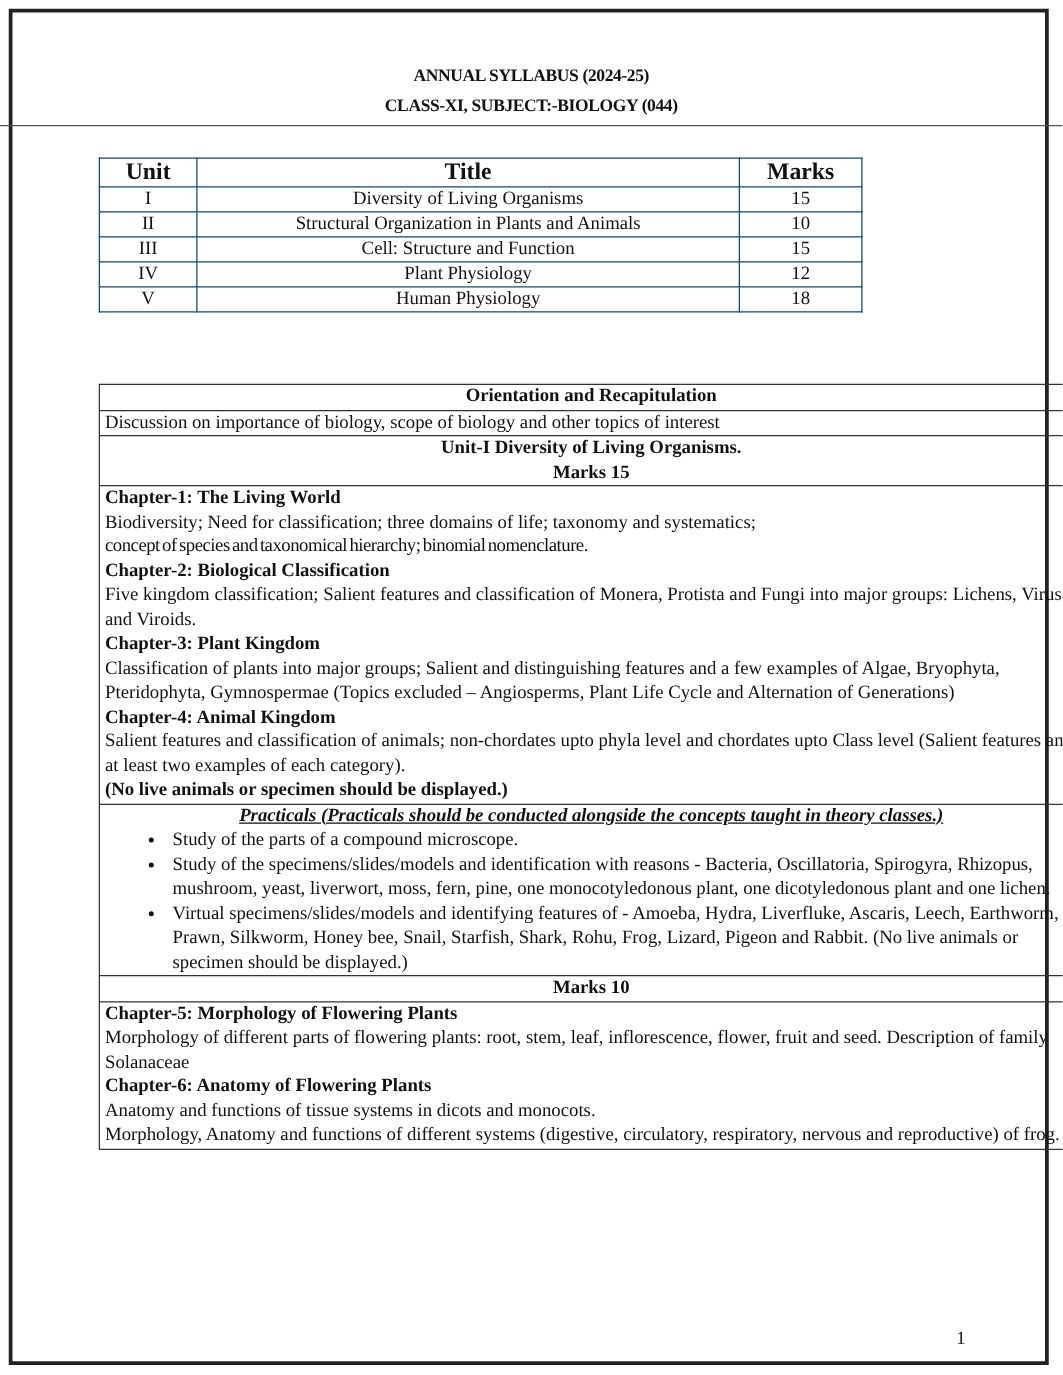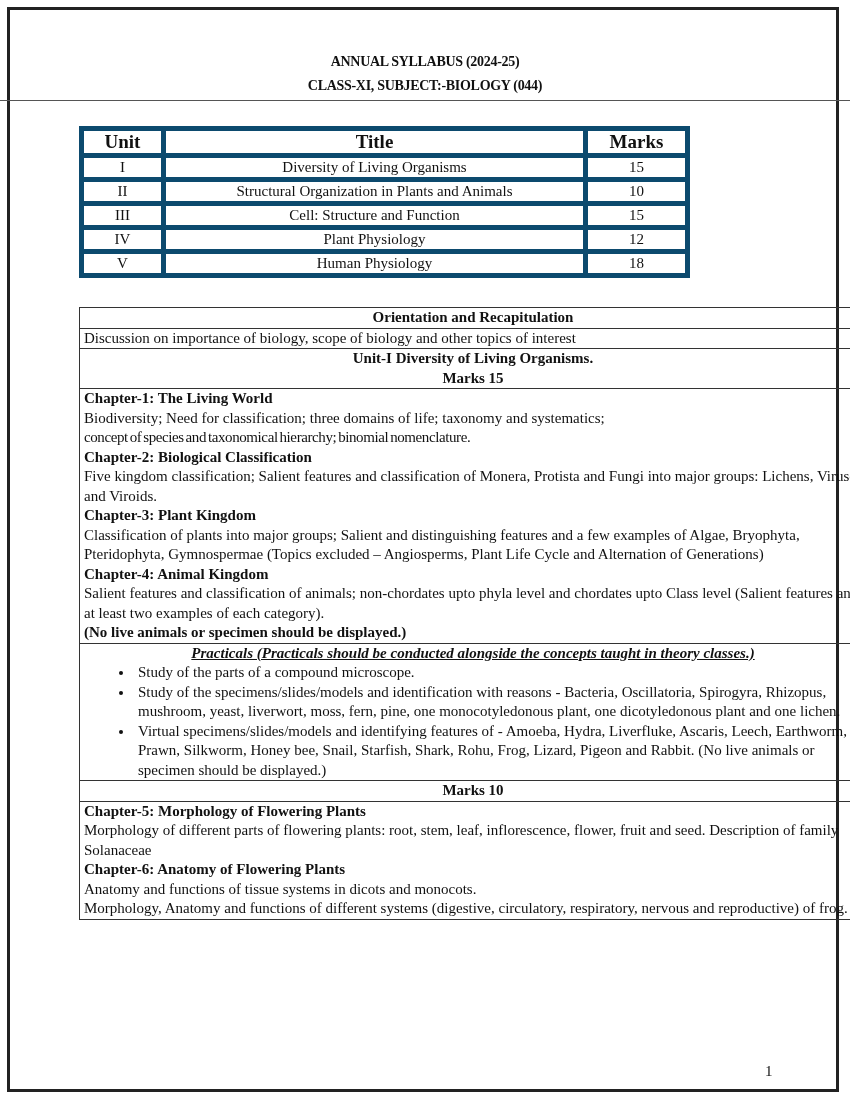--- a/index.html
+++ b/index.html
@@ -9,21 +9,21 @@
          border:3px solid #222; box-sizing:border-box; }
   .top-rule { position:absolute; left:0; top:100px; width:850px; height:0;
          border-top:1.5px solid #555; }
   .title { position:absolute; left:0; width:850px; text-align:center;
          font-weight:bold; font-size:14px; letter-spacing:-0.3px; }
   .title.l1 { top:54px; }
   .title.l2 { top:78px; }
 
   table.marks { position:absolute; left:79px; top:126px; width:611px;
          border-collapse:collapse; font-size:15px; }
-  table.marks td, table.marks th { border:5px solid #0c4a6e; text-align:center;
+  table.marks td, table.marks th { border:1px solid #0c4a6e; text-align:center;
          padding:0; line-height:19px; }
   table.marks th { font-size:19px; line-height:22px; font-weight:bold; }
   table.marks .c1 { width:77px; }
   table.marks .c3 { width:97px; }
 
   .syll { position:absolute; left:79px; top:307px; width:788px;
          border:1.5px solid #333; box-sizing:border-box; font-size:15px; line-height:19.5px; }
   .row { border-top:1.5px solid #333; padding:0 4px; }
   .row:first-child { border-top:none; }
   .center { text-align:center; }

